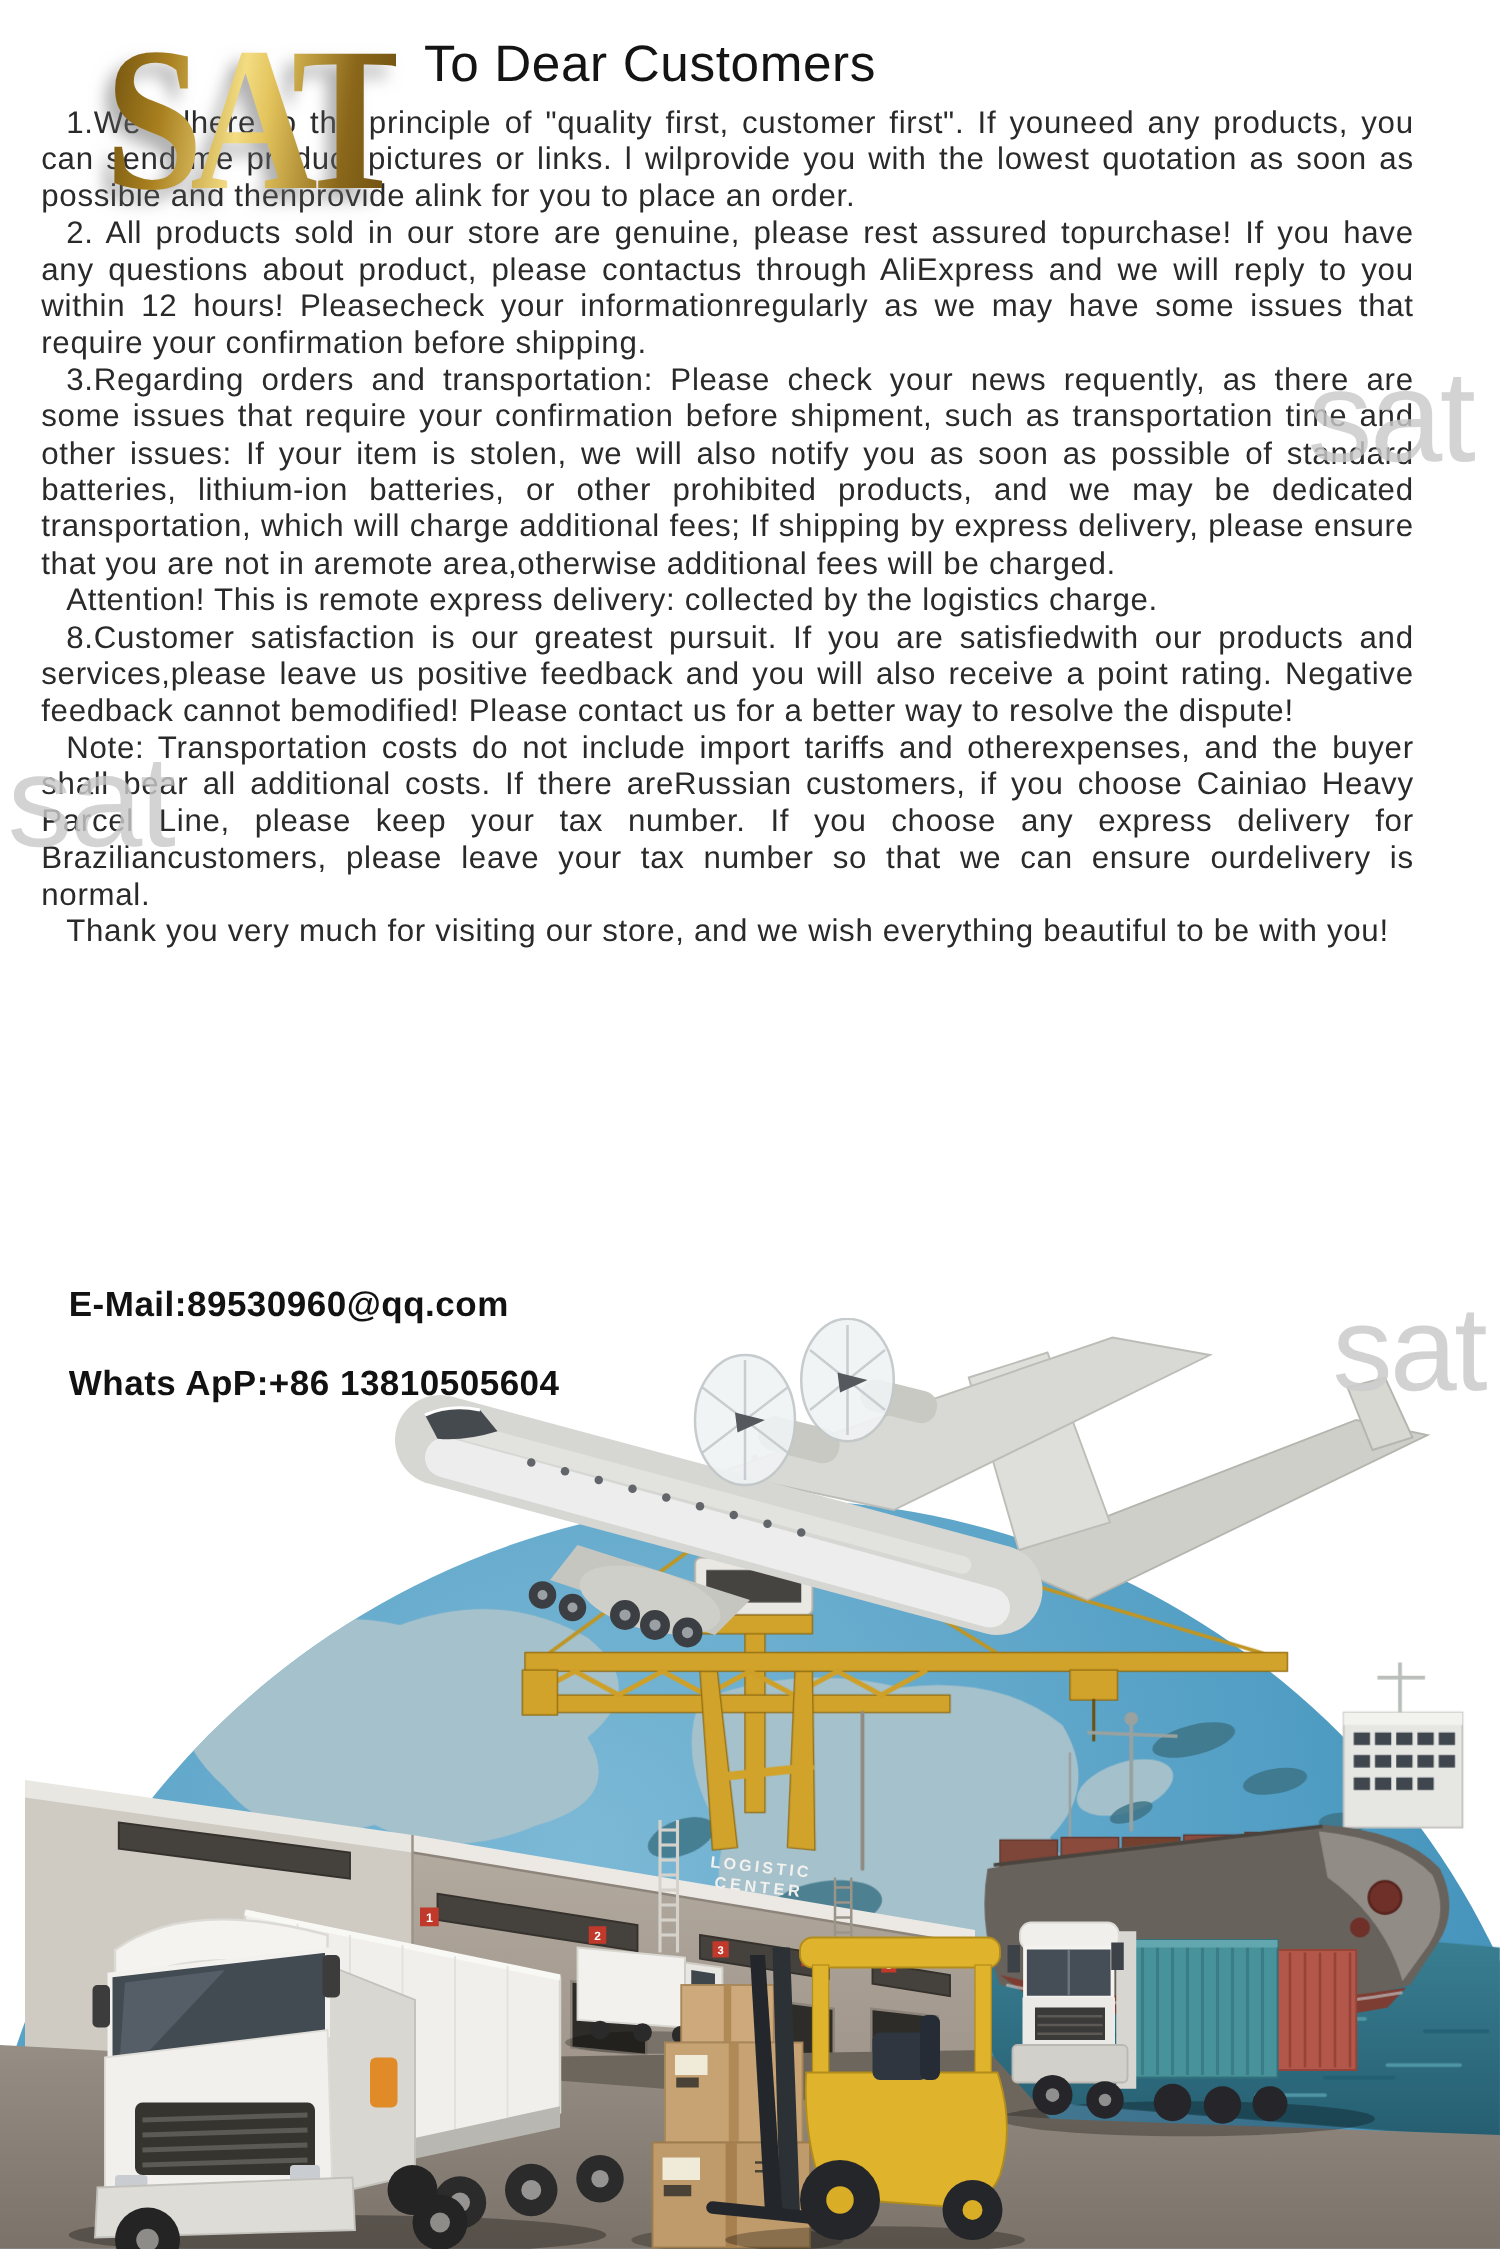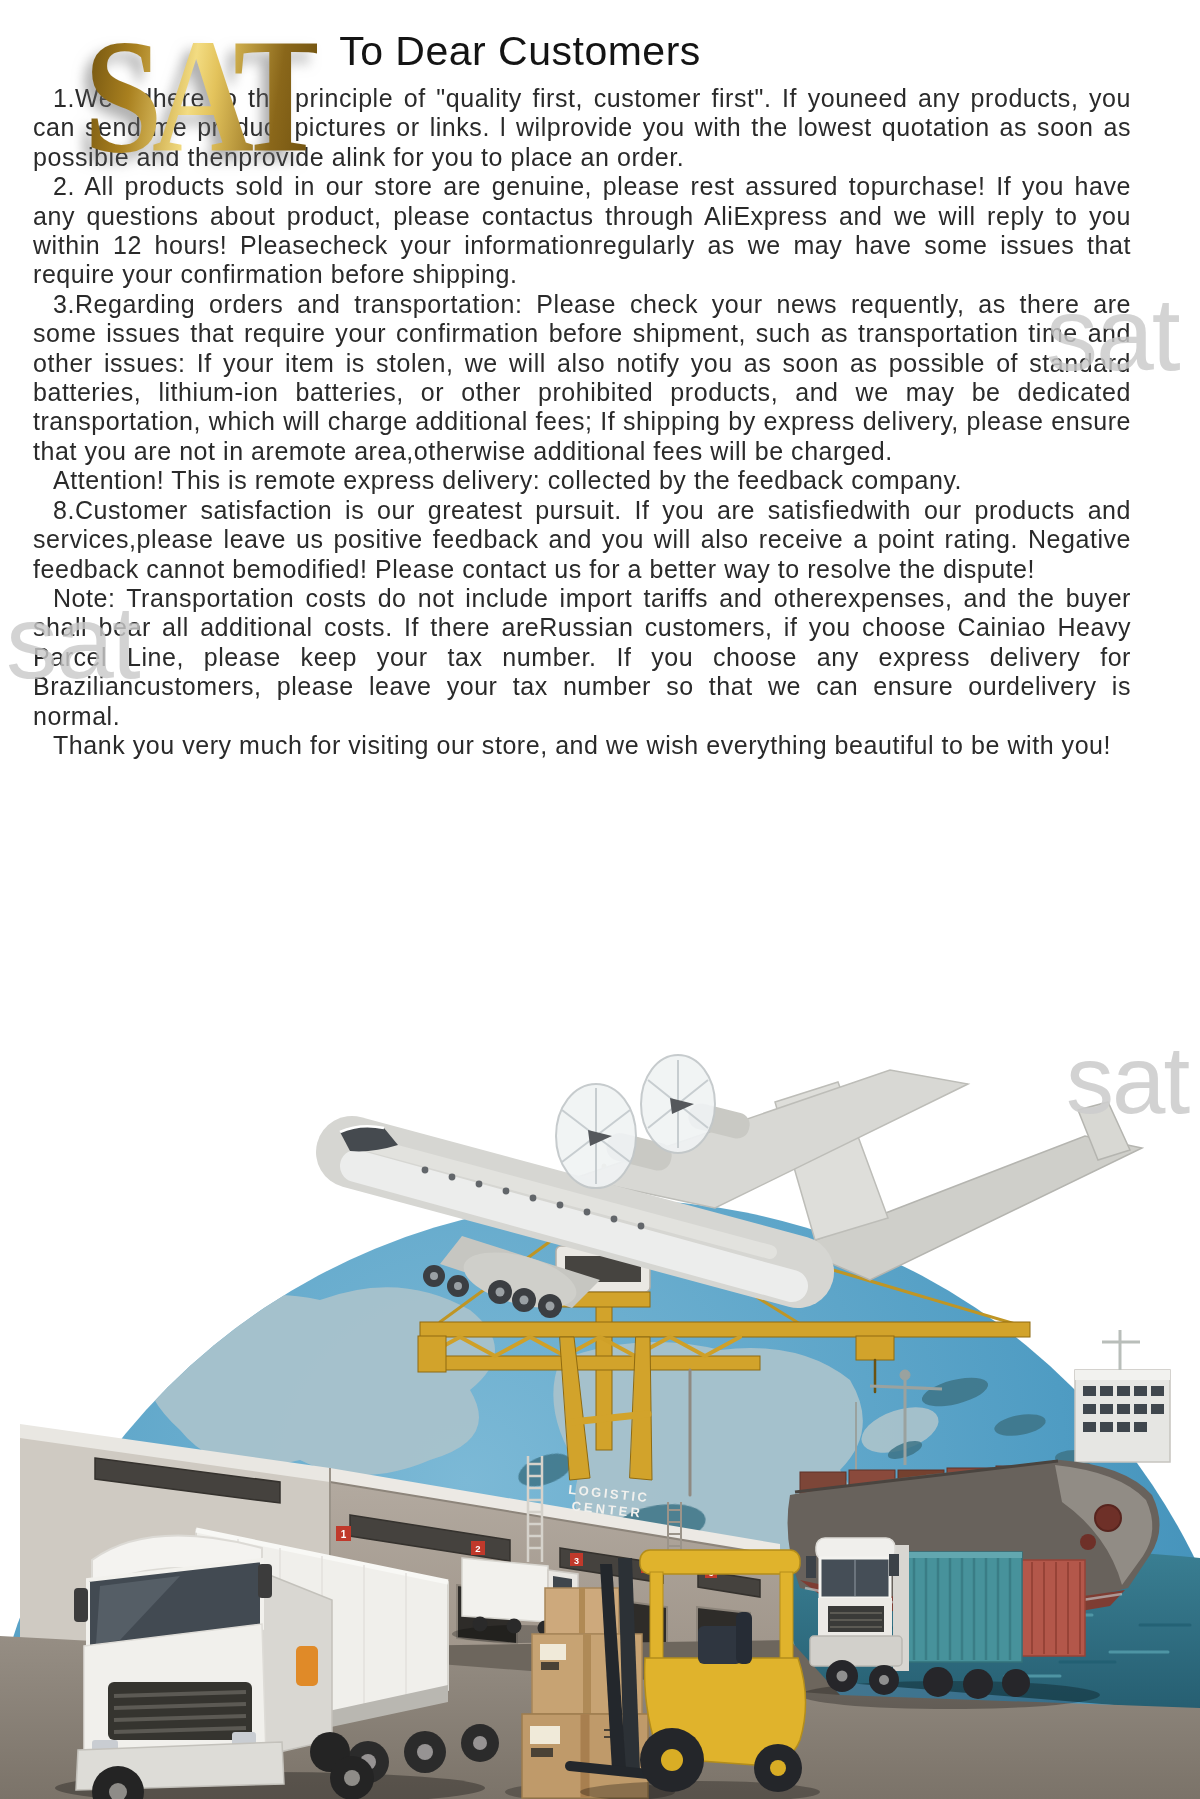--- a/index.html
+++ b/index.html
@@ -54,26 +54,28 @@
 <div class="page">
 
   <div class="logo-sat">SAT</div>
 
   <div class="page-title">To Dear Customers</div>
 
   <div class="notice">
     <p>1.We adhere to the principle of "quality first, customer first". If youneed any products, you can send me product pictures or links. l wilprovide you with the lowest quotation as soon as possible and thenprovide alink for you to place an order.</p>
     <p>2. All products sold in our store are genuine, please rest assured topurchase! If you have any questions about product, please contactus through AliExpress and we will reply to you within 12 hours! Pleasecheck your informationregularly as we may have some issues that require your confirmation before shipping.</p>
     <p>3.Regarding orders and transportation: Please check your news requently, as there are some issues that require your confirmation before shipment, such as transportation time and other issues: If your item is stolen, we will also notify you as soon as possible of standard batteries, lithium-ion batteries, or other prohibited products, and we may be dedicated transportation, which will charge additional fees; If shipping by express delivery, please ensure that you are not in aremote area,otherwise additional fees will be charged.</p>
-    <p>Attention! This is remote express delivery: collected by the feedback company.</p>
+    <p>Attention! This is remote express delivery: collected by the logistics charge.</p>
     <p>8.Customer satisfaction is our greatest pursuit. If you are satisfiedwith our products and services,please leave us positive feedback and you will also receive a point rating. Negative feedback cannot bemodified! Please contact us for a better way to resolve the dispute!</p>
     <p>Note: Transportation costs do not include import tariffs and otherexpenses, and the buyer shall bear all additional costs. If there areRussian customers, if you choose Cainiao Heavy Parcel Line, please keep your tax number. If you choose any express delivery for Braziliancustomers, please leave your tax number so that we can ensure ourdelivery is normal.</p>
     <p>Thank you very much for visiting our store, and we wish everything beautiful to be with you!</p>
   </div>
 
+  <div class="contact-line contact-email">E-Mail:89530960@qq.com</div>
+  <div class="contact-line contact-whatsapp">Whats ApP:+86 13810505604</div>
 
   <div class="wm wm-1">sat</div>
   <div class="wm wm-2">sat</div>
   <div class="wm wm-3">sat</div>
 
   <svg class="illustration" viewBox="0 0 1200 759" xmlns="http://www.w3.org/2000/svg">
     <defs>
       <radialGradient id="globeGrad" cx="38%" cy="22%" r="85%">
         <stop offset="0%" stop-color="#7cb9d6"></stop>
         <stop offset="55%" stop-color="#4f9cc3"></stop>

